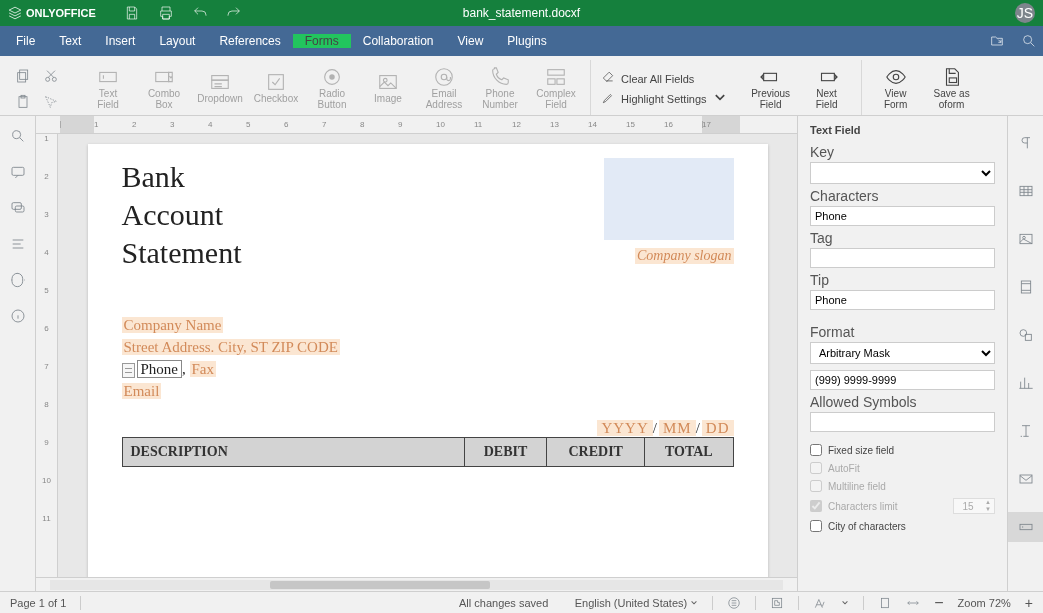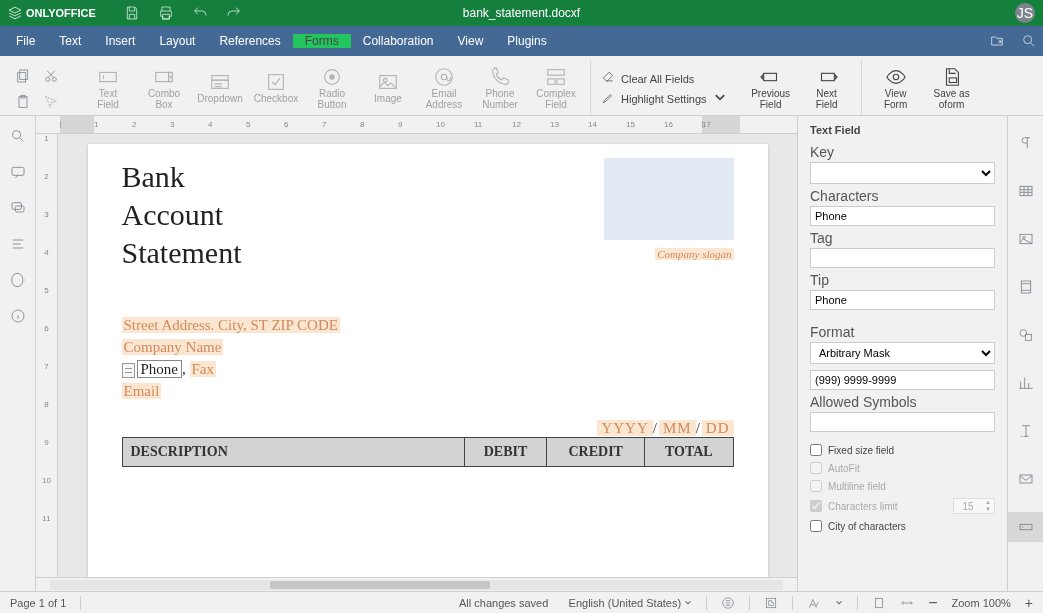--- a/index.html
+++ b/index.html
@@ -48,21 +48,21 @@
 .hruler .segment::before { content:''; position:absolute; left:0; top:5px; bottom:5px; width:1px; background:#aaa; }
 .hruler .inactive { background:#d6d6d6; height: 100%; }
 .docbody { flex: 1; display: flex; overflow: hidden; }
 .vruler { width: 22px; background: #f1f1f1; border-right: 1px solid #cfcfcf; display:flex; flex-direction:column; align-items:center; font-size:8px; color:#888; overflow:hidden; }
 .vruler .vseg { height:38px; position:relative; display:flex; justify-content:center; align-items:flex-start; }
 .vruler .vseg::before { content:''; position:absolute; top:0; left:5px; right:5px; height:1px; background:#aaa; }
 .page-scroll { flex:1; overflow:auto; display:flex; justify-content:center; padding: 10px 8px 0 8px; }
 .page { width: 680px; min-height:560px; background:#fff; box-shadow:0 1px 3px rgba(0,0,0,0.2); padding: 14px 34px; position: relative; font-family: Georgia, 'Times New Roman', serif; }
 .page h1 { font-family: 'Times New Roman', Georgia, serif; font-weight: normal; font-size: 30px; line-height: 38px; color: #222; }
 .slogan-box { position: absolute; right: 34px; top: 14px; width: 130px; height: 82px; background: #e2eaf6; }
-.slogan { position:absolute; right:34px; top: 104px; font-style: italic; color: #d28a59; background:#fbe6d2; padding: 0 3px; font-size: 11px; }
+.slogan { position:absolute; right:34px; top: 104px; font-style: italic; color: #d28a59; background:#fbe6d2; padding: 0 3px; font-size: 14px; }
 .company-info { margin-top: 42px; font-size: 15px; line-height: 22px; }
 .field { color:#d28a59; background:#fbe6d2; padding:0 2px; }
 .field.selected { color:#222; background:#fff; position:relative; }
 .field-handle { display:inline-block; width:13px; height:15px; border:1px solid #999; background:#f6f6f6; vertical-align:middle; margin-right:2px; position:relative; }
 .field-handle::before, .field-handle::after { content:''; position:absolute; left:2px; right:2px; height:1px; background:#999; }
 .field-handle::before { top:4px; } .field-handle::after { top:8px; }
 .comma { color:#222; }
 .date-box { float:right; margin-top: 18px; font-size:15px; letter-spacing:2px; }
 .date-box .field { letter-spacing:1px; padding:0 4px; }
 .doc-table { width:100%; border-collapse:collapse; margin-top:56px; clear:both; }
@@ -413,22 +413,22 @@
       <div class="page-scroll">
         <div class="page">
           <h1>
             <span>Bank</span><br>
             <span>Account</span><br>
             <span>Statement</span>
           </h1>
           <div class="slogan-box"></div>
           <div class="slogan field">Company slogan</div>
           <div class="company-info">
+            <div><span class="field">Company Name</span></div>
             <div><span class="field">Street Address. City, ST ZIP CODE</span></div>
-            <div><span class="field">Company Name</span></div>
             <div>
               <span class="field-handle"></span><span class="field selected" style="border:1px solid #888;padding:0 3px">Phone</span><span class="comma">, </span><span class="field">Fax</span>
             </div>
             <div><span class="field">Email</span></div>
           </div>
           <div class="date-box">
             <span class="field">YYYY</span><span>/</span><span class="field">MM</span><span>/</span><span class="field">DD</span>
           </div>
           <table class="doc-table2">
             <tbody>
@@ -584,16 +584,16 @@
         <path d="M2 3l3 3 3-3" fill="none" stroke="#666"></path>
       </svg>
   <span class="sep"></span>
   <svg viewBox="0 0 24 24">
         <rect x="6" y="4" width="12" height="16"></rect>
       </svg>
   <svg viewBox="0 0 24 24">
         <path d="M3 12h18M6 9l-3 3 3 3M18 9l3 3-3 3"></path>
       </svg>
   <span style="font-size:16px;line-height:10px;">−</span>
-  <span>Zoom 100%</span>
+  <span>Zoom 72%</span>
   <span style="font-size:14px;">+</span>
   </div>
 </div>
 
 </body></html>

